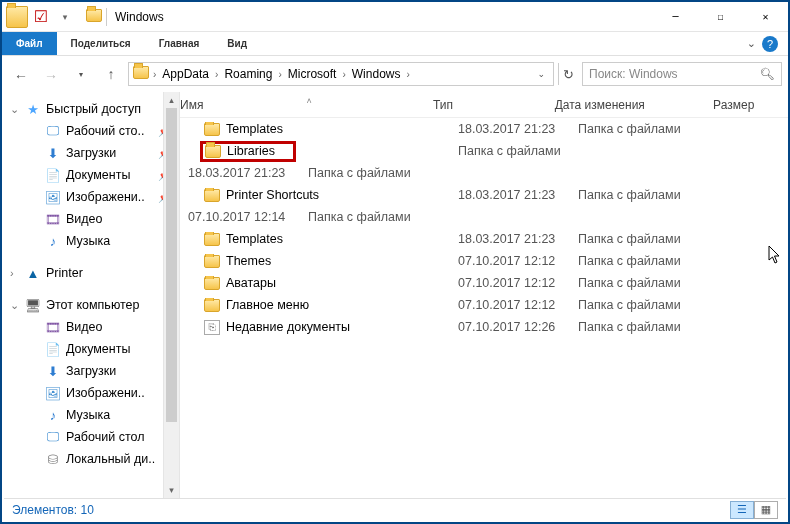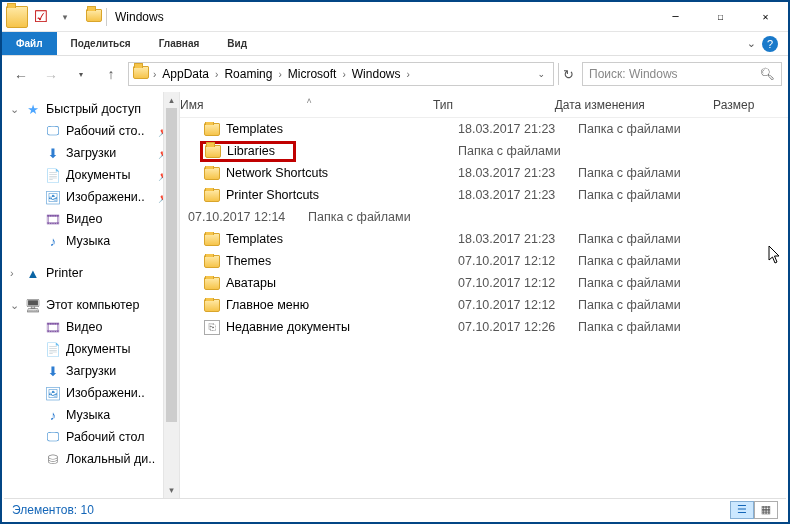--- a/index.html
+++ b/index.html
@@ -278,24 +278,20 @@
           <div class="cell name">
             <span class="lbl-wrap">
               <span class="folder-glyph"></span>
               <span>Libraries</span>
             </span>
           </div>
           <div class="cell type">Папка с файлами</div>
           <div class="cell size"></div>
         </div>
         <div class="row">
-          <div class="cell name">
-            <span class="folder-glyph"></span>
-            <span>Network Shortcuts</span>
-          </div>
           <div class="cell date">18.03.2017 21:23</div>
           <div class="cell type">Папка с файлами</div>
           <div class="cell size"></div>
         </div>
         <div class="row">
           <div class="cell name">
             <span class="folder-glyph"></span>
             <span>Printer Shortcuts</span>
           </div>
           <div class="cell date">18.03.2017 21:23</div>

